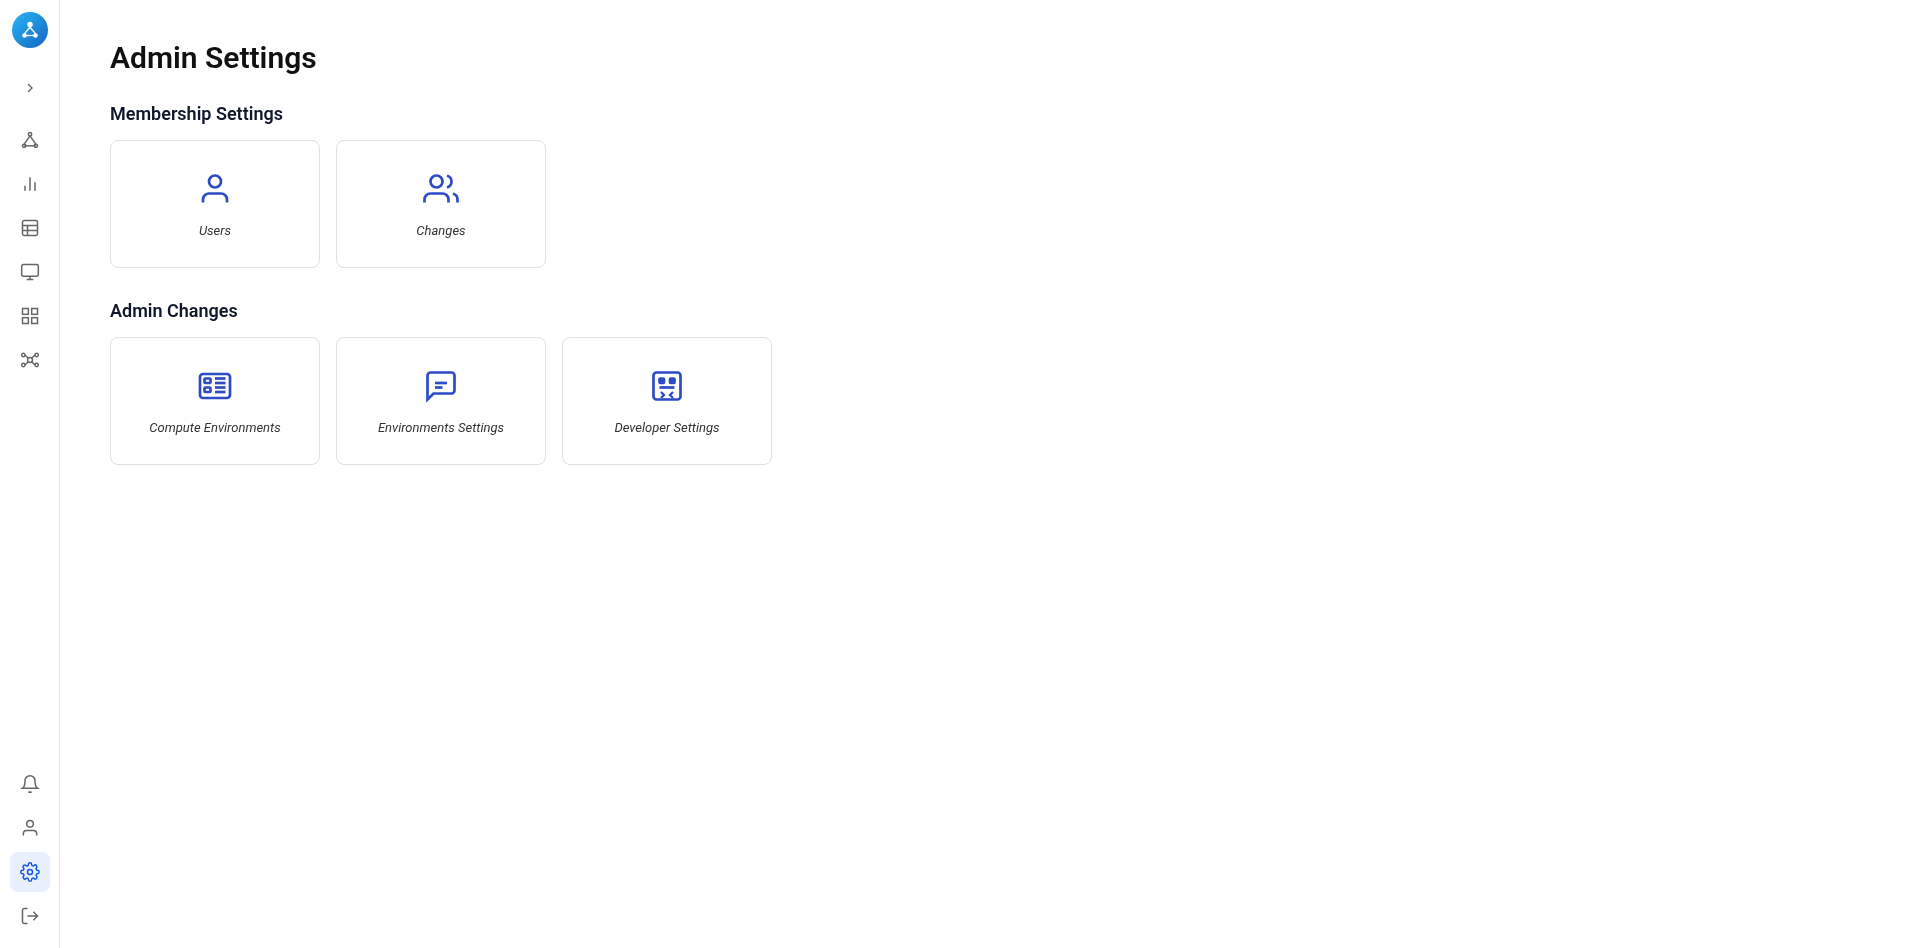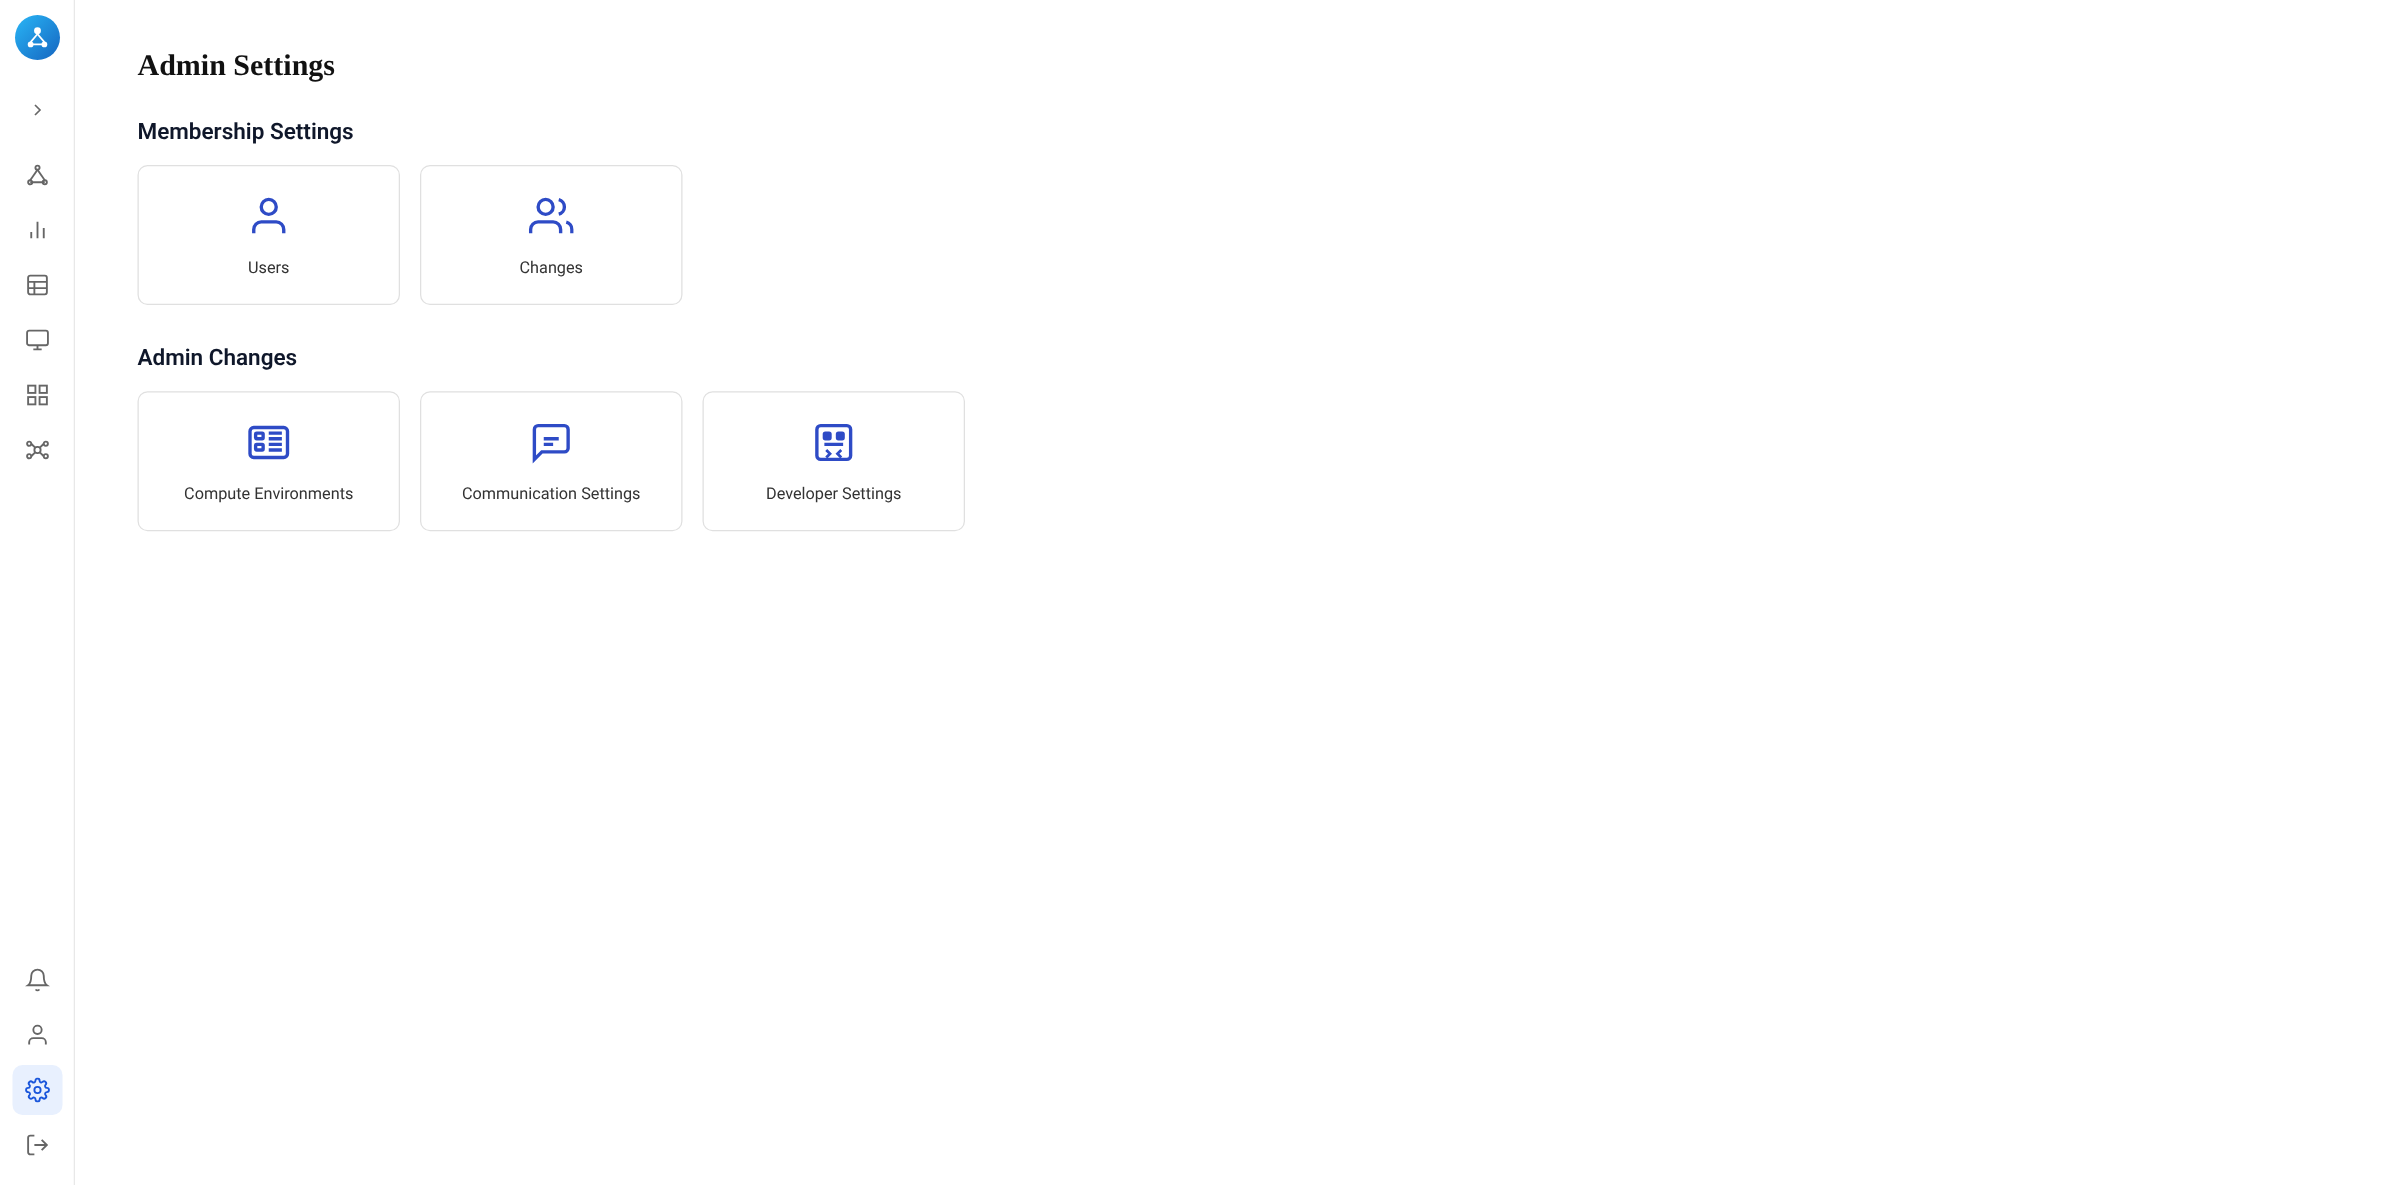--- a/index.html
+++ b/index.html
@@ -55,54 +55,54 @@
     }
 
     
     .main {
       flex: 1;
       padding: 40px 50px;
       overflow-y: auto;
     }
 
     .page-title {
-      font-size: 24px;
+      font-size: 30px;
       font-weight: 600;
       color: #111;
       margin-bottom: 28px;
-      font-family: Liberation Serif, serif;
     }
 
     .section-title {
       font-size: 18px;
       font-weight: 600;
       color: #0f172a;
       margin-bottom: 16px;
     }
 
     .cards-grid {
       display: flex;
       gap: 16px;
       margin-bottom: 32px;
       flex-wrap: wrap;
     }
 
     .card {
       width: 210px;
-      height: 112px;
+      height: 128px;
       border: 1px solid #e0e0e0;
       border-radius: 8px;
       display: flex;
       flex-direction: column;
       align-items: center;
       justify-content: center;
       gap: 12px;
       cursor: pointer;
       background: #fff;
       transition: box-shadow 0.2s;
+      font-style: italic;
     }
 
     .card-icon { color: #2e4bc6; }
     .card-icon svg { width: 36px; height: 36px; }
 
     .card-label {
       font-size: 13px;
       color: #333;
       text-align: center;
     }
@@ -270,21 +270,21 @@
     </div>
 
     <div class="card">
       <div class="card-icon">
         <svg width="36" height="36" viewBox="0 0 24 24" fill="none" stroke="#2e4bc6" stroke-width="1.8">
           <path d="M21 15a2 2 0 0 1-2 2H7l-4 4V5a2 2 0 0 1 2-2h14a2 2 0 0 1 2 2z"></path>
           <line x1="8" y1="10" x2="16" y2="10"></line>
           <line x1="8" y1="13" x2="13" y2="13"></line>
         </svg>
       </div>
-      <span class="card-label">Communication Settings</span>
+      <span class="card-label">Environments Settings</span>
     </div>
 
     <div class="card">
       <div class="card-icon">
         <svg width="36" height="36" viewBox="0 0 24 24" fill="none" stroke="#2e4bc6" stroke-width="1.8">
           <rect x="3" y="3" width="18" height="18" rx="2"></rect>
           <rect x="7" y="7" width="3" height="3" rx="0.5" fill="#2e4bc6"></rect>
           <rect x="14" y="7" width="3" height="3" rx="0.5" fill="#2e4bc6"></rect>
           <line x1="7" y1="13" x2="17" y2="13"></line>
           <polyline points="8 16 10 18 8 20" stroke="#2e4bc6" stroke-width="1.5"></polyline>

